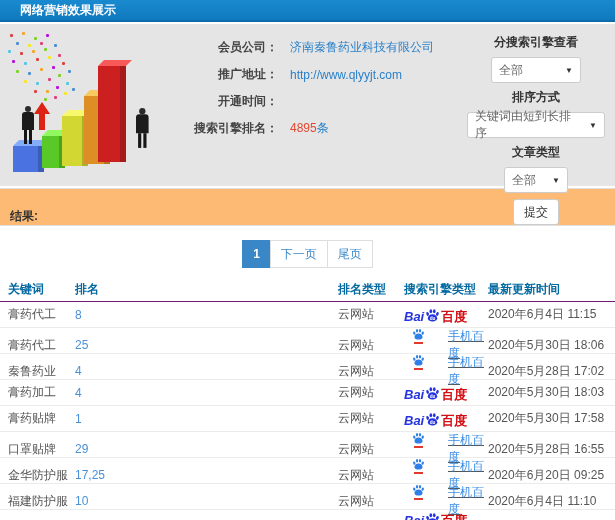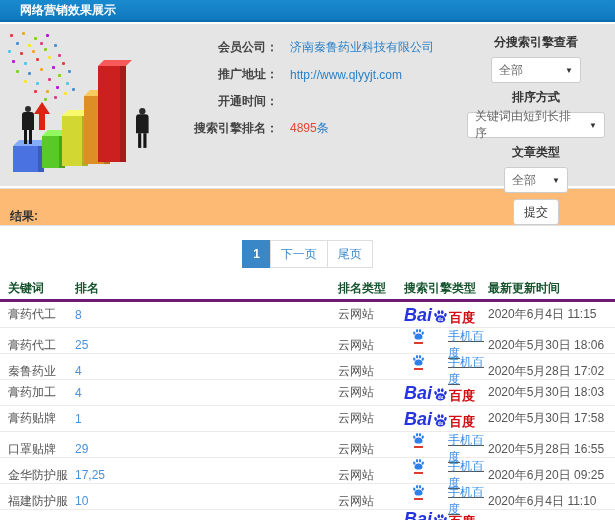--- a/index.html
+++ b/index.html
@@ -67,27 +67,27 @@
   
   .pagination { position:absolute; left:0; top:240px; width:615px; display:flex; justify-content:center; }
   .page-btn { height:28px; min-width:28px; padding:0 10px; line-height:26px; text-align:center;
               border:1px solid #ddd; background:#fff; color:#3a87c8; cursor:pointer; margin-left:-1px; }
   .page-btn.active { background:#3a87c8; border-color:#3a87c8; color:#fff; font-weight:bold; margin-left:0; }
 
   
   .table { position:absolute; left:0; top:278px; width:615px; }
   .t-row { display:grid; grid-template-columns:67px 263px 66px 84px 1fr;
            align-items:center; height:26px; border-bottom:1px solid #ebebeb; padding-left:8px; }
-  .t-head { height:24px; font-weight:bold; color:#14532d; border-bottom:3px solid #701a75;font-family:Liberation Serif, serif; }
+  .t-head { height:24px; font-weight:bold; color:#0369a1; border-bottom:1px solid #701a75;font-family:Liberation Serif, serif; }
   .rank-link { color:#4a90d9; text-decoration:none; cursor:pointer; }
   .partial-row { height:10px; overflow:hidden; border-bottom:none; }
 
   
   .bd-logo { display:flex; align-items:flex-end; gap:1px; line-height:1; }
-  .bd-bai { color:#2534de; font-weight:bold; font-size:18px; font-style:italic; }
+  .bd-bai { color:#2534de; font-weight:bold; font-size:13px; font-style:italic; }
   .bd-cn  { color:#d20e13; font-weight:bold; font-size:13px; }
   .bd-paw { position:relative; top:2px; }
   .mbd { display:flex; gap:23px; padding-left:8px;text-decoration:underline; }
   .mbd-icon { position:relative; width:14px; height:16px; }
   .mbd-bar { position:absolute; left:2px; bottom:0; width:9px; height:2px; background:#e03a2f; }
   .mbd-text { color:#3a8ee6; }
 </style>
 </head>
 <body>
 

